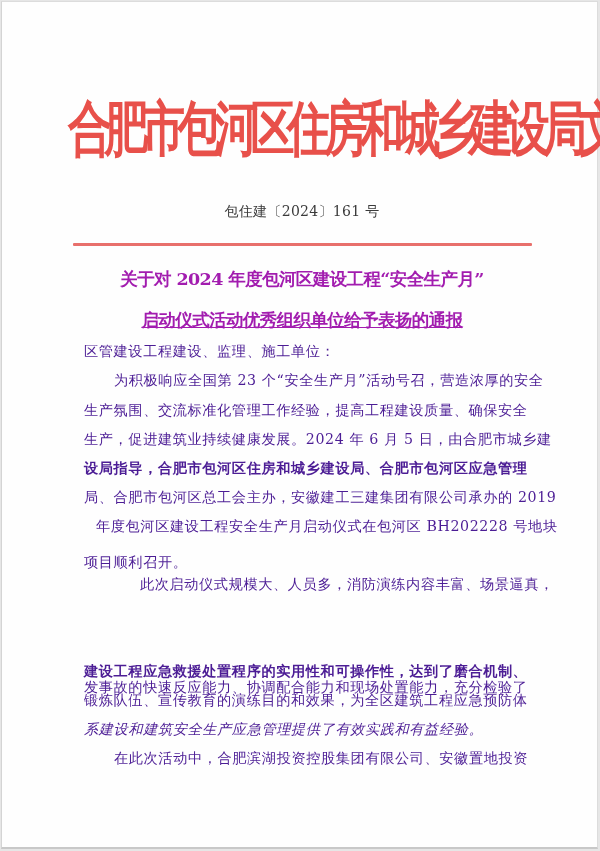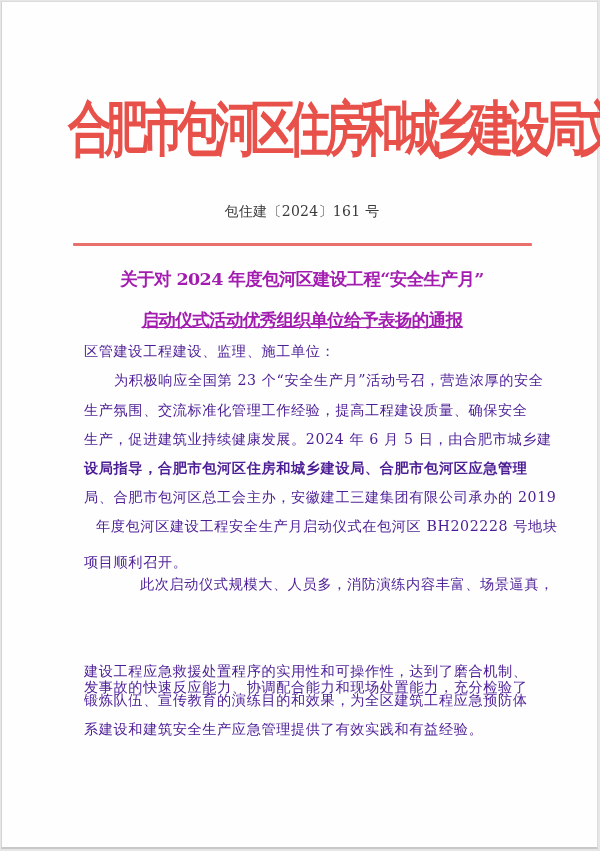--- a/index.html
+++ b/index.html
@@ -109,18 +109,19 @@
   <div class="body-text indent" style="top:368px;">为积极响应全国第 23 个“安全生产月”活动号召，营造浓厚的安全</div>
   <div class="body-text" style="top:398px;">生产氛围、交流标准化管理工作经验，提高工程建设质量、确保安全</div>
   <div class="body-text" style="top:427px;">生产，促进建筑业持续健康发展。2024 年 6 月 5 日，由合肥市城乡建</div>
   <div class="body-text" style="top:456px;font-weight:bold;">设局指导，合肥市包河区住房和城乡建设局、合肥市包河区应急管理</div>
   <div class="body-text" style="top:485px;">局、合肥市包河区总工会主办，安徽建工三建集团有限公司承办的 2019</div>
   <div class="body-text" style="top:514px;margin-left:12px;">年度包河区建设工程安全生产月启动仪式在包河区 BH202228 号地块</div>
   <div class="body-text" style="top:550px;">项目顺利召开。</div>
 
   <div class="body-text indent" style="top:572px;text-align:right;">此次启动仪式规模大、人员多，消防演练内容丰富、场景逼真，</div>
   <div class="body-text" style="top:630px;margin-top:45px;">发事故的快速反应能力、协调配合能力和现场处置能力，充分检验了</div>
-  <div class="body-text" style="top:659px;">建设工程应急救援处置程序的实用性和可操作性，达到了磨合机制、</div>
+  <div class="body-text" style="top:659px;font-weight:bold;">建设工程应急救援处置程序的实用性和可操作性，达到了磨合机制、</div>
   <div class="body-text" style="top:688px;">锻炼队伍、宣传教育的演练目的和效果，为全区建筑工程应急预防体</div>
-  <div class="body-text" style="top:717px;">系建设和建筑安全生产应急管理提供了有效实践和有益经验。</div>
+  <div class="body-text" style="top:717px;font-style:italic;">系建设和建筑安全生产应急管理提供了有效实践和有益经验。</div>
 
+  <div class="body-text indent" style="top:746px;">在此次活动中，合肥滨湖投资控股集团有限公司、安徽置地投资</div>
 
 </div>
 
 </body></html>

